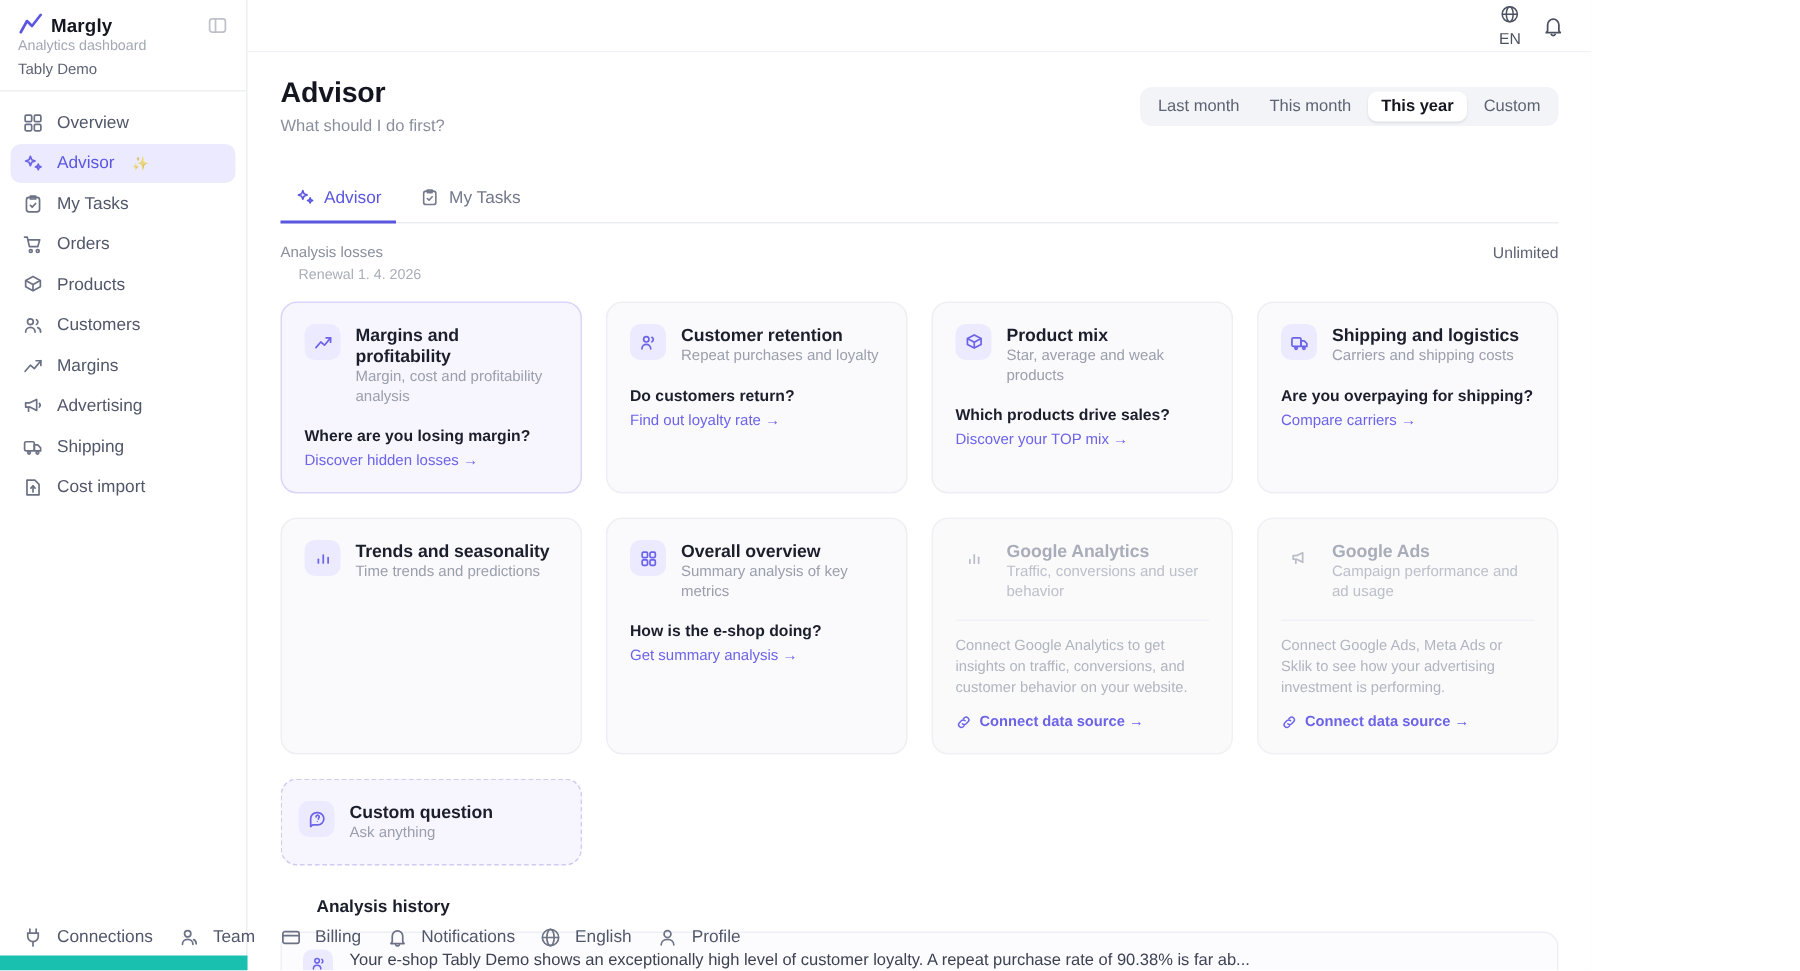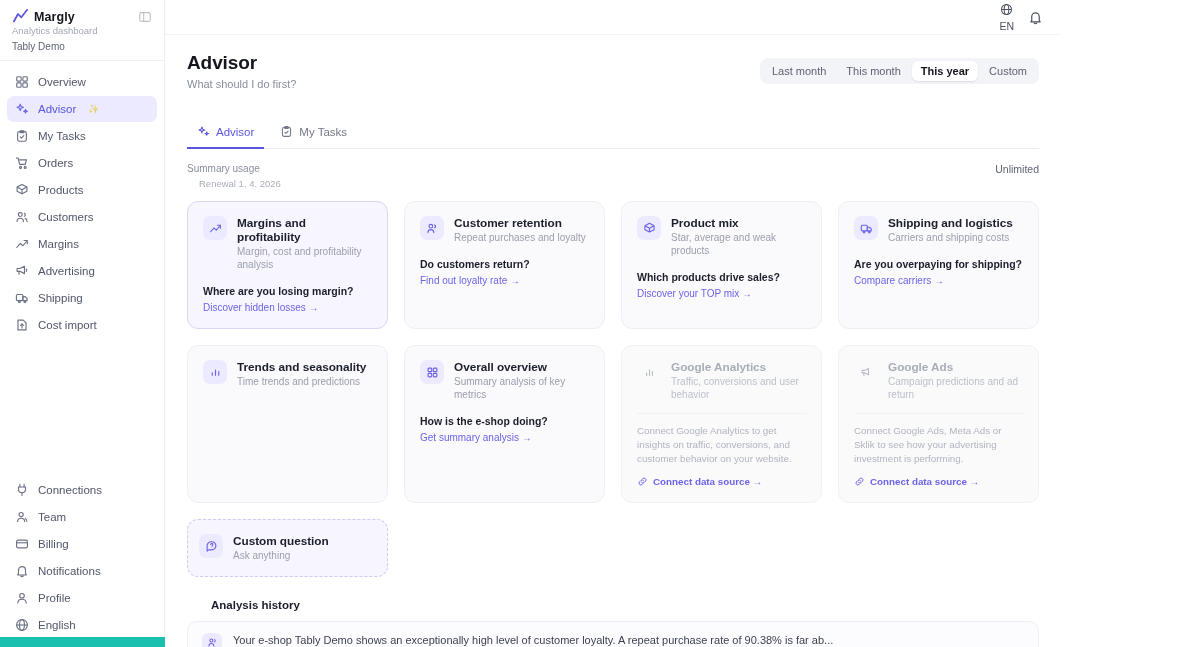--- a/index.html
+++ b/index.html
@@ -34,21 +34,21 @@
     display: flex; align-items: center; gap: 9px;
     height: 26px; padding: 0 8px; border-radius: 7px;
     font-size: 11.5px; color: #51576a; cursor: pointer;
     text-decoration: none;
   }
   .sb-item .ic { width: 14px; height: 14px; flex: 0 0 14px; display: flex; align-items: center; justify-content: center; color: #6c7285; }
   .sb-item.active { background: #ebeaff; color: #5b56e0; font-weight: normal; }
   .sb-item.active .ic { color: #6c63e8; }
   .sb-badge { font-size: 9px; margin-left: 3px; filter: saturate(.55); }
 
-  .sb-bottom { margin-top: auto; padding: 0 7px 9px 7px; display: flex; flex-direction: column; gap: 1px; }
+  .sb-bottom { margin-top: auto; padding: 0 7px 9px 7px; display: flex; gap: 1px; }
   .sb-accent-bar { height: 10px; width: 165px; background: #19c0b0; position: absolute; bottom: 0; left: 0; }
 
   
   .main { flex: 1; height: 647px; background: #fbfbfd; display: flex; flex-direction: column; overflow: hidden; }
   .topbar {
     height: 35px; background: #ffffff;
     display: flex; align-items: center; justify-content: flex-end;
     padding-right: 18px; gap: 14px;
     border-bottom: 1px solid #f2f3f6;
   }
@@ -307,36 +307,36 @@
         <span class="ic">
             <svg viewBox="0 0 16 16" width="14" height="14" fill="none" stroke="currentColor" stroke-width="1.3" stroke-linecap="round" stroke-linejoin="round">
               <path d="M4 11.2V7a4 4 0 118 0v4.2l1 1.4H3z"></path>
               <path d="M6.6 13.6a1.6 1.6 0 002.8 0"></path>
             </svg>
           </span>
         <span>Notifications</span>
       </a>
       <a class="sb-item">
         <span class="ic">
-            <svg viewBox="0 0 16 16" width="14" height="14" fill="none" stroke="currentColor" stroke-width="1.3" stroke-linecap="round">
-              <circle cx="8" cy="5.4" r="2.6"></circle>
-              <path d="M3.2 13.6c0-2.5 2.1-4.2 4.8-4.2s4.8 1.7 4.8 4.2"></path>
-            </svg>
-          </span>
-        <span>Profile</span>
-      </a>
-      <a class="sb-item">
-        <span class="ic">
             <svg viewBox="0 0 16 16" width="14" height="14" fill="none" stroke="currentColor" stroke-width="1.3">
               <circle cx="8" cy="8" r="6.2"></circle>
               <ellipse cx="8" cy="8" rx="2.8" ry="6.2"></ellipse>
               <line x1="1.8" y1="8" x2="14.2" y2="8"></line>
             </svg>
           </span>
         <span>English</span>
+      </a>
+      <a class="sb-item">
+        <span class="ic">
+            <svg viewBox="0 0 16 16" width="14" height="14" fill="none" stroke="currentColor" stroke-width="1.3" stroke-linecap="round">
+              <circle cx="8" cy="5.4" r="2.6"></circle>
+              <path d="M3.2 13.6c0-2.5 2.1-4.2 4.8-4.2s4.8 1.7 4.8 4.2"></path>
+            </svg>
+          </span>
+        <span>Profile</span>
       </a>
     </div>
 
     <div class="sb-accent-bar"></div>
   </aside>
 
   <div class="main">
 
     <div class="topbar">
       <div class="lang-btn">
@@ -391,21 +391,21 @@
                 <path d="M6 2h4v2.2H6z"></path>
                 <polyline points="6,9 7.4,10.4 10,7.6"></polyline>
               </svg>
             </span>
           <span>My Tasks</span>
         </div>
       </div>
 
       <div class="usage-row">
         <div>
-          <div class="usage-label">Summary usage</div>
+          <div class="usage-label">Analysis losses</div>
           <div class="usage-sub">Renewal 1. 4. 2026</div>
         </div>
         <div class="usage-right">Unlimited</div>
       </div>
 
       <div class="card-grid">
 
         <div class="card featured">
           <div class="card-head">
             <span class="card-ic">
@@ -552,21 +552,21 @@
         <div class="card r2 muted">
           <div class="card-head">
             <span class="card-ic">
                 <svg viewBox="0 0 16 16" width="13" height="13" fill="none" stroke="currentColor" stroke-width="1.4" stroke-linecap="round" stroke-linejoin="round">
                   <path d="M2.6 5.4h3l4.8-2.4v7.8L5.6 8.4h-3z"></path>
                   <path d="M4.8 8.4v3.2"></path>
                 </svg>
               </span>
             <div class="card-titles">
               <div class="card-title">Google Ads</div>
-              <div class="card-desc">Campaign predictions and ad return</div>
+              <div class="card-desc">Campaign performance and ad usage</div>
             </div>
           </div>
           <div class="card-divider"></div>
           <div class="card-note">Connect Google Ads, Meta Ads or Sklik to see how your advertising investment is performing.</div>
           <div class="card-connect">
             <span>
                 <svg viewBox="0 0 16 16" width="11" height="11" fill="none" stroke="currentColor" stroke-width="1.4" stroke-linecap="round">
                   <path d="M6.6 9.4a2.6 2.6 0 003.8 0l2-2a2.7 2.7 0 00-3.8-3.8l-1 1"></path>
                   <path d="M9.4 6.6a2.6 2.6 0 00-3.8 0l-2 2a2.7 2.7 0 003.8 3.8l1-1"></path>
                 </svg>

